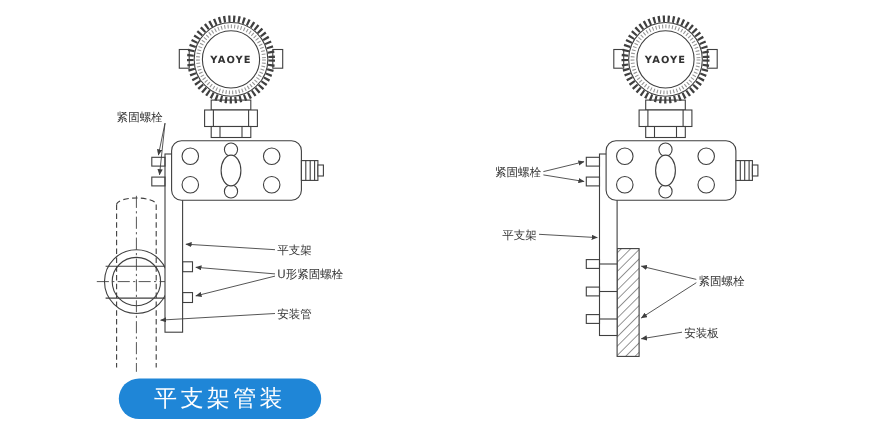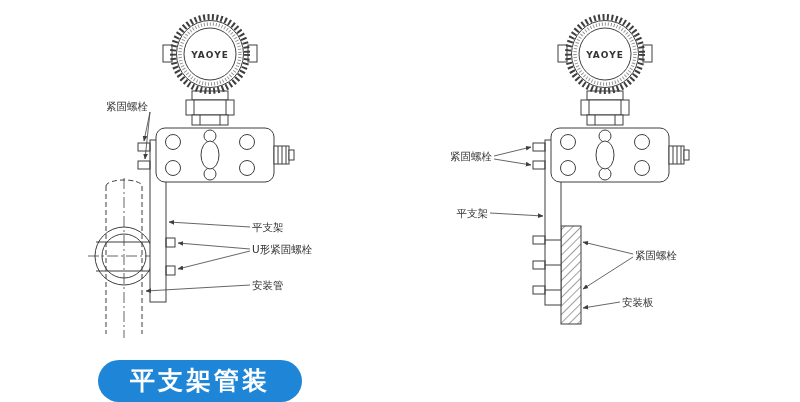--- a/index.html
+++ b/index.html
@@ -7,22 +7,22 @@
   }
   *{box-sizing:border-box;}
   body{
     margin:0; width:800px; height:402px; background:#ffffff; overflow:hidden;
     font-family:"DejaVu Sans","Liberation Sans",sans-serif;
   }
   .wrap{display:flex; width:800px; height:402px;}
   .panel{width:400px; height:402px; display:flex; flex-direction:column; align-items:center;}
   svg{display:block;}
   .caption-btn{
-    margin-top:20px; background:var(--btn-bg); color:var(--btn-fg);
-    font-size:25px; font-weight:bold; letter-spacing:3px;
+    margin-top:4px; background:var(--btn-bg); color:var(--btn-fg);
+    font-size:21px; font-weight:normal; letter-spacing:3px;
     padding:6px 32px; border-radius:22px; line-height:1.2; white-space:nowrap;
   }
   
   .draw{stroke:var(--line); fill:none; stroke-width:1;}
   .filled{fill:#ffffff;}
   .dashed{stroke-dasharray:5 3;}
   .centerline{stroke-dasharray:11 3 2 3; stroke-width:0.8;}
   .knurl{stroke:var(--line); fill:none; stroke-width:6; stroke-dasharray:2 2.4;}
   .ringtext{stroke:var(--line); fill:none; stroke-width:3.5; stroke-dasharray:1 2; opacity:0.55;}
   .leader{stroke:var(--line); stroke-width:0.8; fill:none;}

